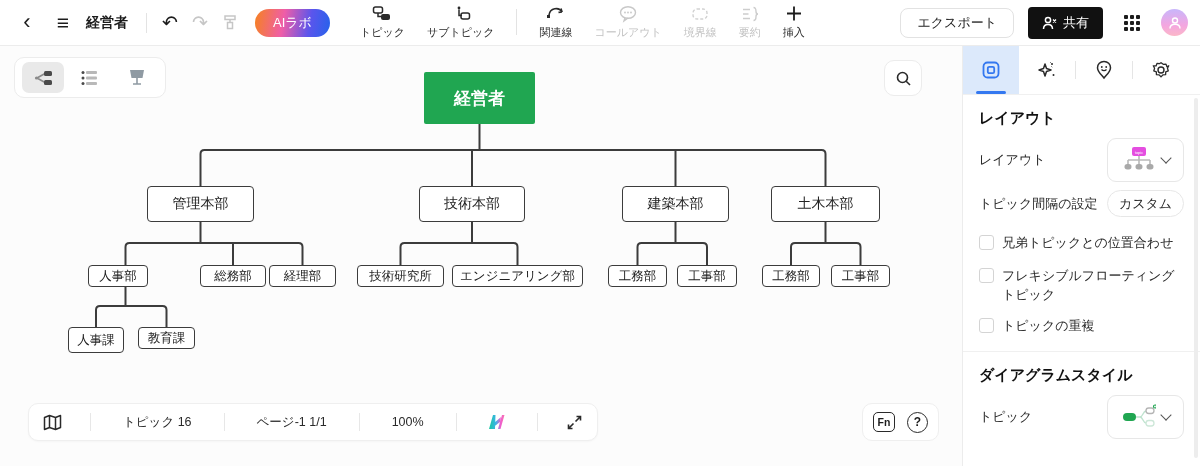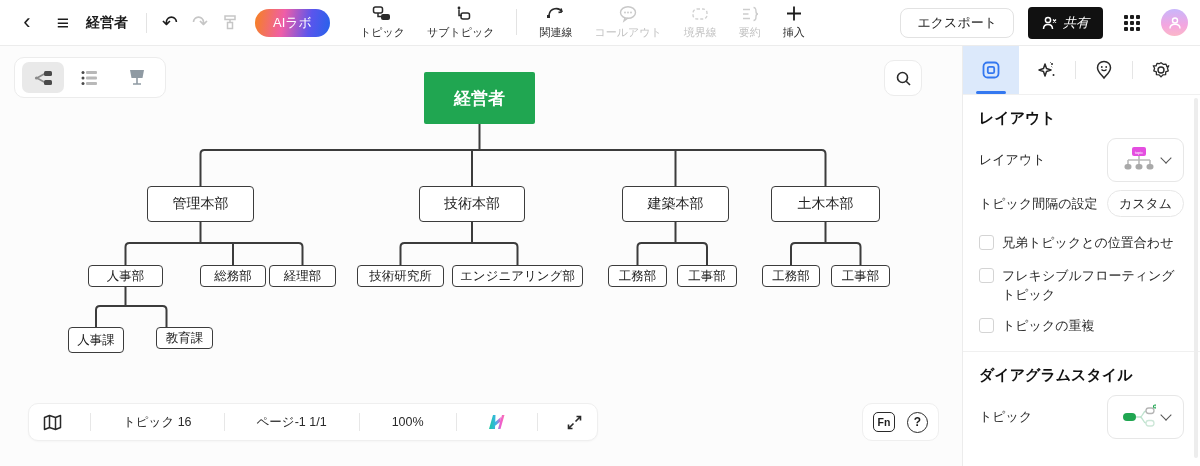--- a/index.html
+++ b/index.html
@@ -24,21 +24,21 @@
   .tools { display:flex; align-items:flex-start; margin-left:30px; gap:22px; }
   .tool { display:flex; flex-direction:column; align-items:center; gap:2px; cursor:pointer; }
   .tool .t-label { font-size:11px; color:#2a2a2a; white-space:nowrap; }
   .tool.is-disabled .t-label { color:#c2c2c2; }
   .tool svg { display:block; }
   .tools-div { width:1px; height:26px; background:#e3e3e3; margin-top:4px; }
   .tb-right { margin-left:auto; display:flex; align-items:center; gap:14px; }
   .export-btn { height:30px; padding:0 16px; background:#fff; border:1px solid #e2e2e2; border-radius:8px;
                 font-size:13px; color:#1c1c1c; cursor:pointer; }
   .share-btn { height:30px; padding:16px 14px; background:#111; border:none; border-radius:4px; color:#fff;
-               font-size:13px; display:flex; align-items:center; gap:6px; cursor:pointer;font-style:italic; }
+               font-size:13px; display:flex; align-items:center; gap:6px; cursor:pointer; }
   .avatar { width:27px; height:27px; border-radius:50%;
             background:linear-gradient(180deg,#c8b6fb 0%,#f3a6e0 60%,#fbb7c8 100%);
             display:flex; align-items:center; justify-content:center; cursor:pointer; }
 
   
   .canvas { position:absolute; top:46px; left:0; width:962px; height:420px; background:#fcfcfc; }
   .org-layer { position:absolute; inset:0; }
   .org-node { position:absolute; display:flex; align-items:center; justify-content:center;
               background:#fff; border:1.6px solid #3c3c3c; border-radius:4px; font-size:12.5px;
               color:#222; cursor:pointer; white-space:nowrap; }
@@ -240,31 +240,31 @@
           <path d="M791,219 L791,201 Q791,197 795,197 L856.5,197 Q860.5,197 860.5,201 L860.5,219"></path>
           <path d="M125.5,241 L125.5,260"></path>
           <path d="M96,281 L96,264 Q96,260 100,260 L162.5,260 Q166.5,260 166.5,264 L166.5,281"></path>
         </g>
       </svg>
       <div class="org-node org-root" style="left:424px;top:26px;width:111px;height:52px;">経営者</div>
       <div class="org-node org-l2" style="left:147px;top:140px;width:107px;height:36px;">管理本部</div>
       <div class="org-node org-l2" style="left:419px;top:140px;width:106px;height:36px;">技術本部</div>
       <div class="org-node org-l2" style="left:622px;top:140px;width:107px;height:36px;">建築本部</div>
       <div class="org-node org-l2" style="left:771px;top:140px;width:109px;height:36px;">土木本部</div>
-      <div class="org-node" style="left:88px;top:219px;width:75px;height:22px;">人事部</div>
+      <div class="org-node" style="left:88px;top:219px;width:60px;height:22px;">人事部</div>
       <div class="org-node" style="left:200px;top:219px;width:66px;height:22px;">総務部</div>
       <div class="org-node" style="left:269px;top:219px;width:67px;height:22px;">経理部</div>
       <div class="org-node" style="left:357px;top:219px;width:87px;height:22px;">技術研究所</div>
       <div class="org-node" style="left:452px;top:219px;width:131px;height:22px;">エンジニアリング部</div>
       <div class="org-node" style="left:608px;top:219px;width:59px;height:22px;">工務部</div>
       <div class="org-node" style="left:677px;top:219px;width:60px;height:22px;">工事部</div>
       <div class="org-node" style="left:762px;top:219px;width:58px;height:22px;">工務部</div>
       <div class="org-node" style="left:831px;top:219px;width:59px;height:22px;">工事部</div>
       <div class="org-node" style="left:68px;top:281px;width:56px;height:26px;">人事課</div>
-      <div class="org-node" style="left:156px;top:281px;width:57px;height:22px;">教育課</div>
+      <div class="org-node" style="left:138px;top:281px;width:57px;height:22px;">教育課</div>
     </div>
 
     <div class="view-pill">
       <div class="view-cell sel">
         <svg width="20" height="16" viewBox="0 0 20 16">
             <path d="M4 8 L12 3.5 M4 8 L12 12.5" stroke="#8a8a8a" stroke-width="1.6" fill="none"></path>
             <rect x="11" y="1" width="8" height="5" rx="1.5" fill="#4a4a4a"></rect>
             <rect x="11" y="10" width="8" height="5" rx="1.5" fill="#4a4a4a"></rect>
             <circle cx="3.5" cy="8" r="1.6" fill="#8a8a8a"></circle>
           </svg>

